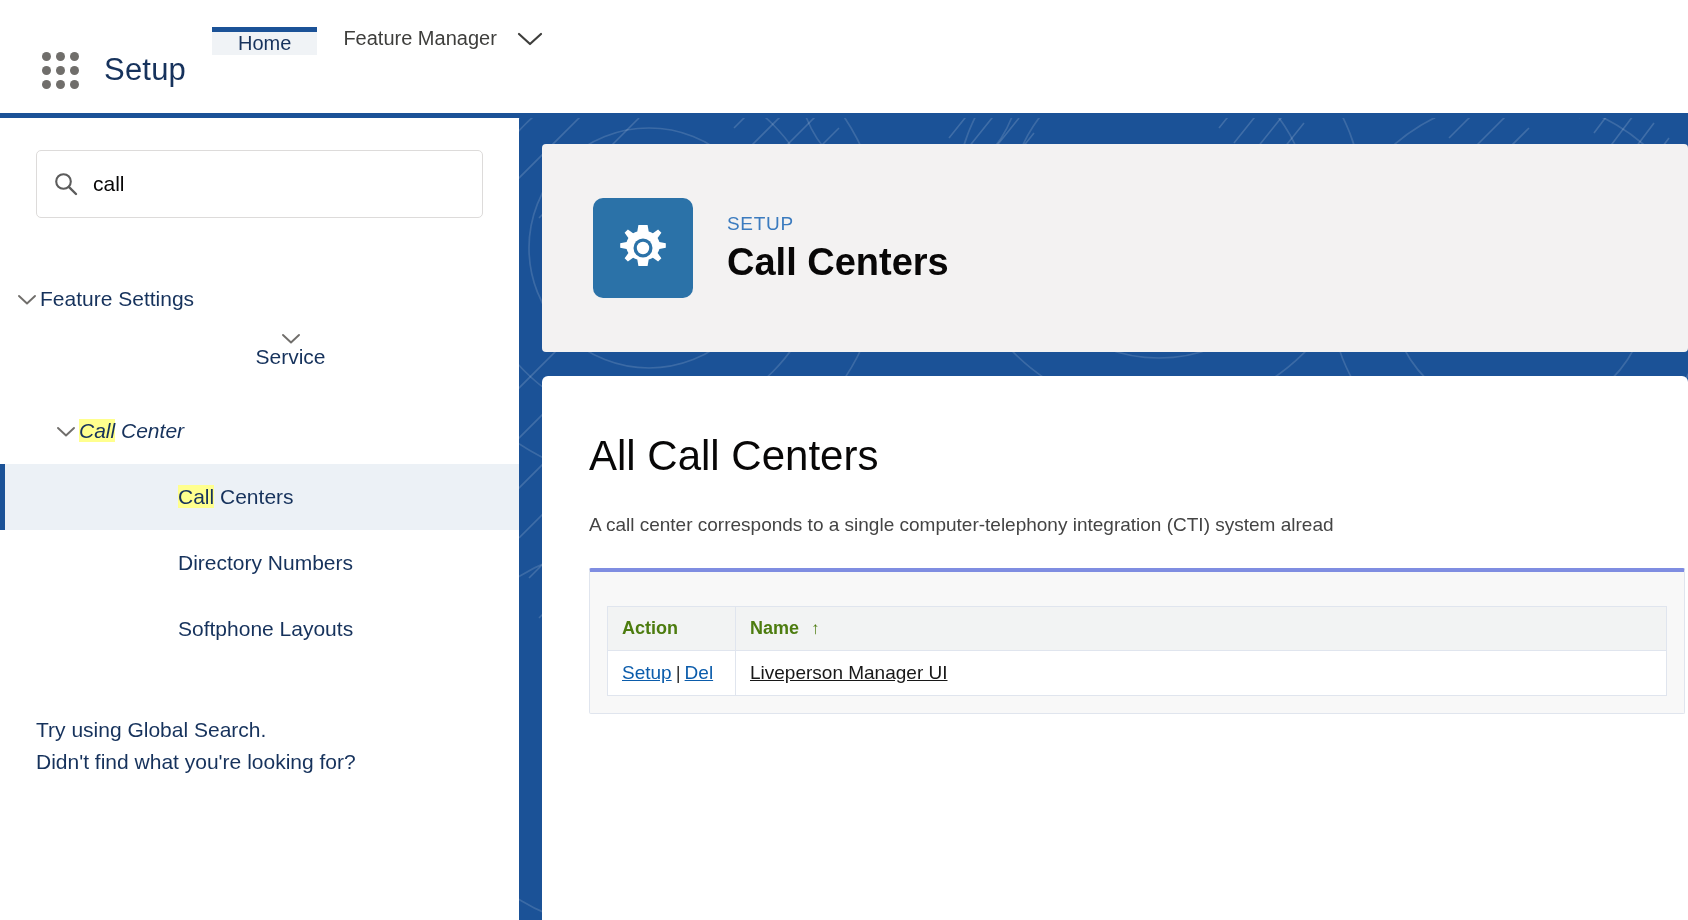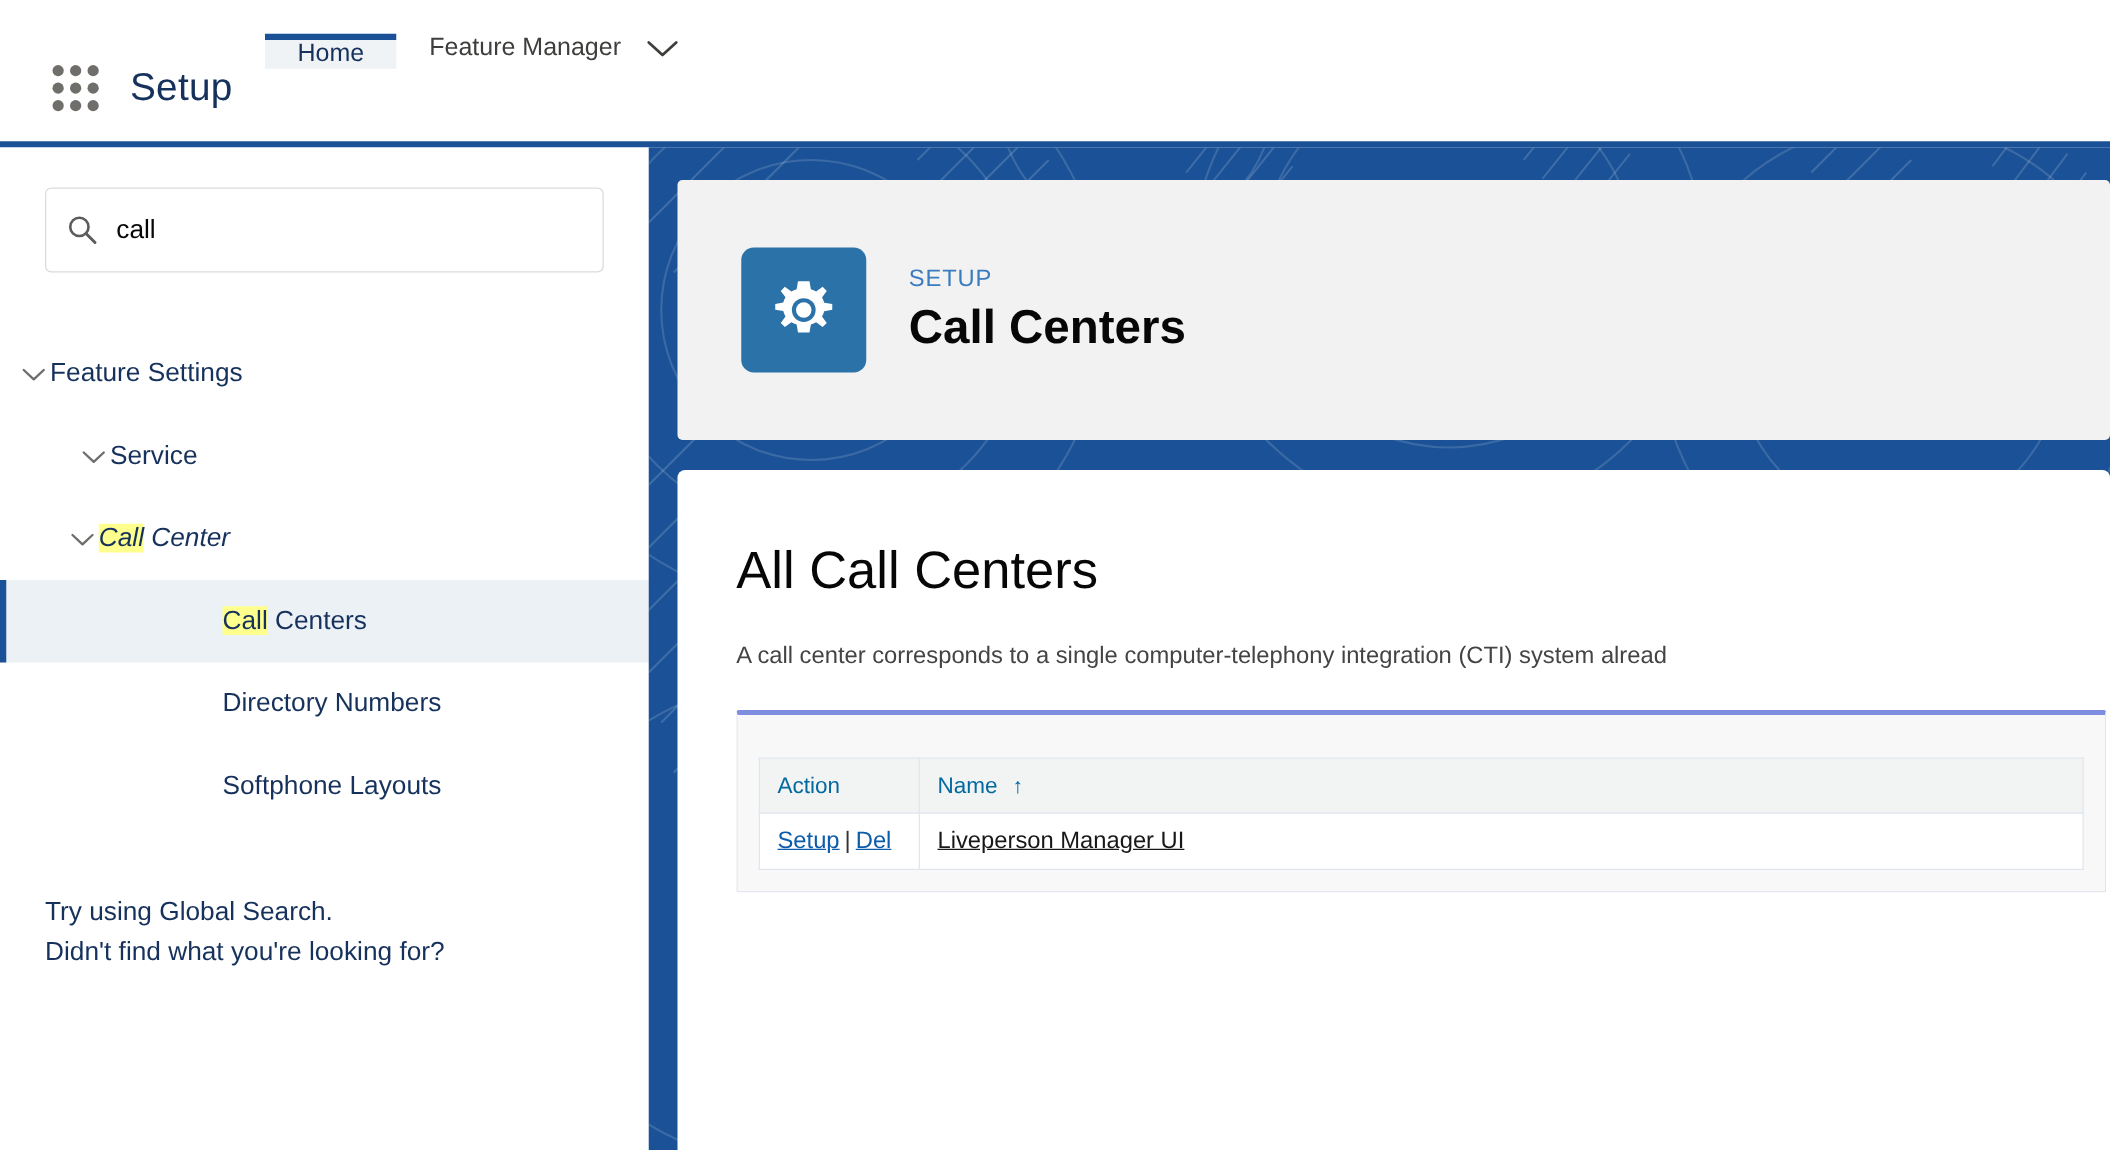--- a/index.html
+++ b/index.html
@@ -90,21 +90,21 @@
   .tree-node {
     display: flex; align-items: center;
     height: 66px;
     font-size: 21px;
     color: #16325c;
     cursor: pointer;
     position: relative;
   }
   .tree-node .chev { width: 26px; display: flex; justify-content: center; flex: 0 0 auto; }
   .lvl1 { padding-left: 14px; }
-  .lvl2 { padding-left: 62px; }
+  .lvl2 { padding-left: 62px; flex-direction: column; }
   .lvl3 { padding-left: 53px; font-style: italic; }
   .leaf  { padding-left: 178px; }
   .tree-leaf {
     display: flex; align-items: center;
     height: 66px;
     font-size: 21px;
     color: #16325c;
     cursor: pointer;
   }
   .tree-leaf.selected {
@@ -187,22 +187,22 @@
   }
   table.data-table {
     width: 100%;
     border-collapse: collapse;
     font-size: 18px;
   }
   table.data-table th {
     background: #f2f3f3;
     border: 1px solid #e0e5ee;
     text-align: left;
-    font-weight: normal;
-    color: #0369a1;
+    font-weight: bold;
+    color: #4d7c0f;
     padding: 11px 14px;
     font-size: 18px;
     white-space: nowrap;
   }
   table.data-table td {
     background: #ffffff;
     border: 1px solid #e0e5ee;
     padding: 11px 14px;
     font-size: 19px;
     color: #333333;

